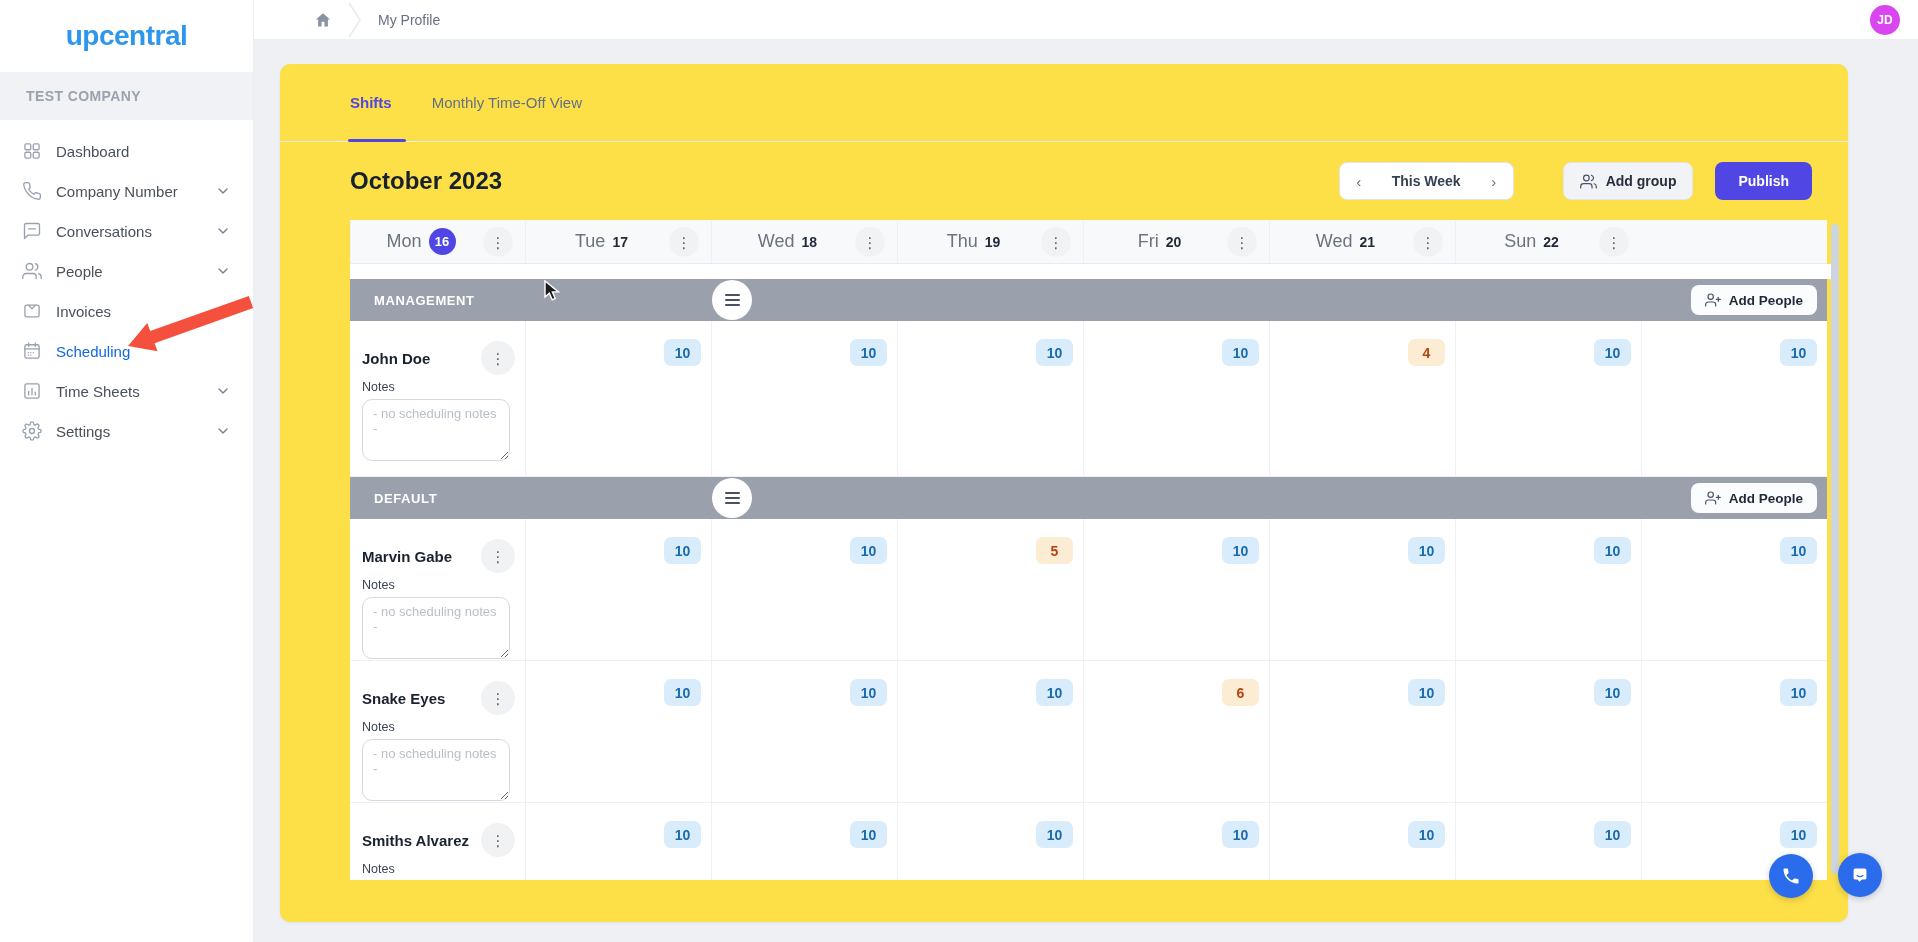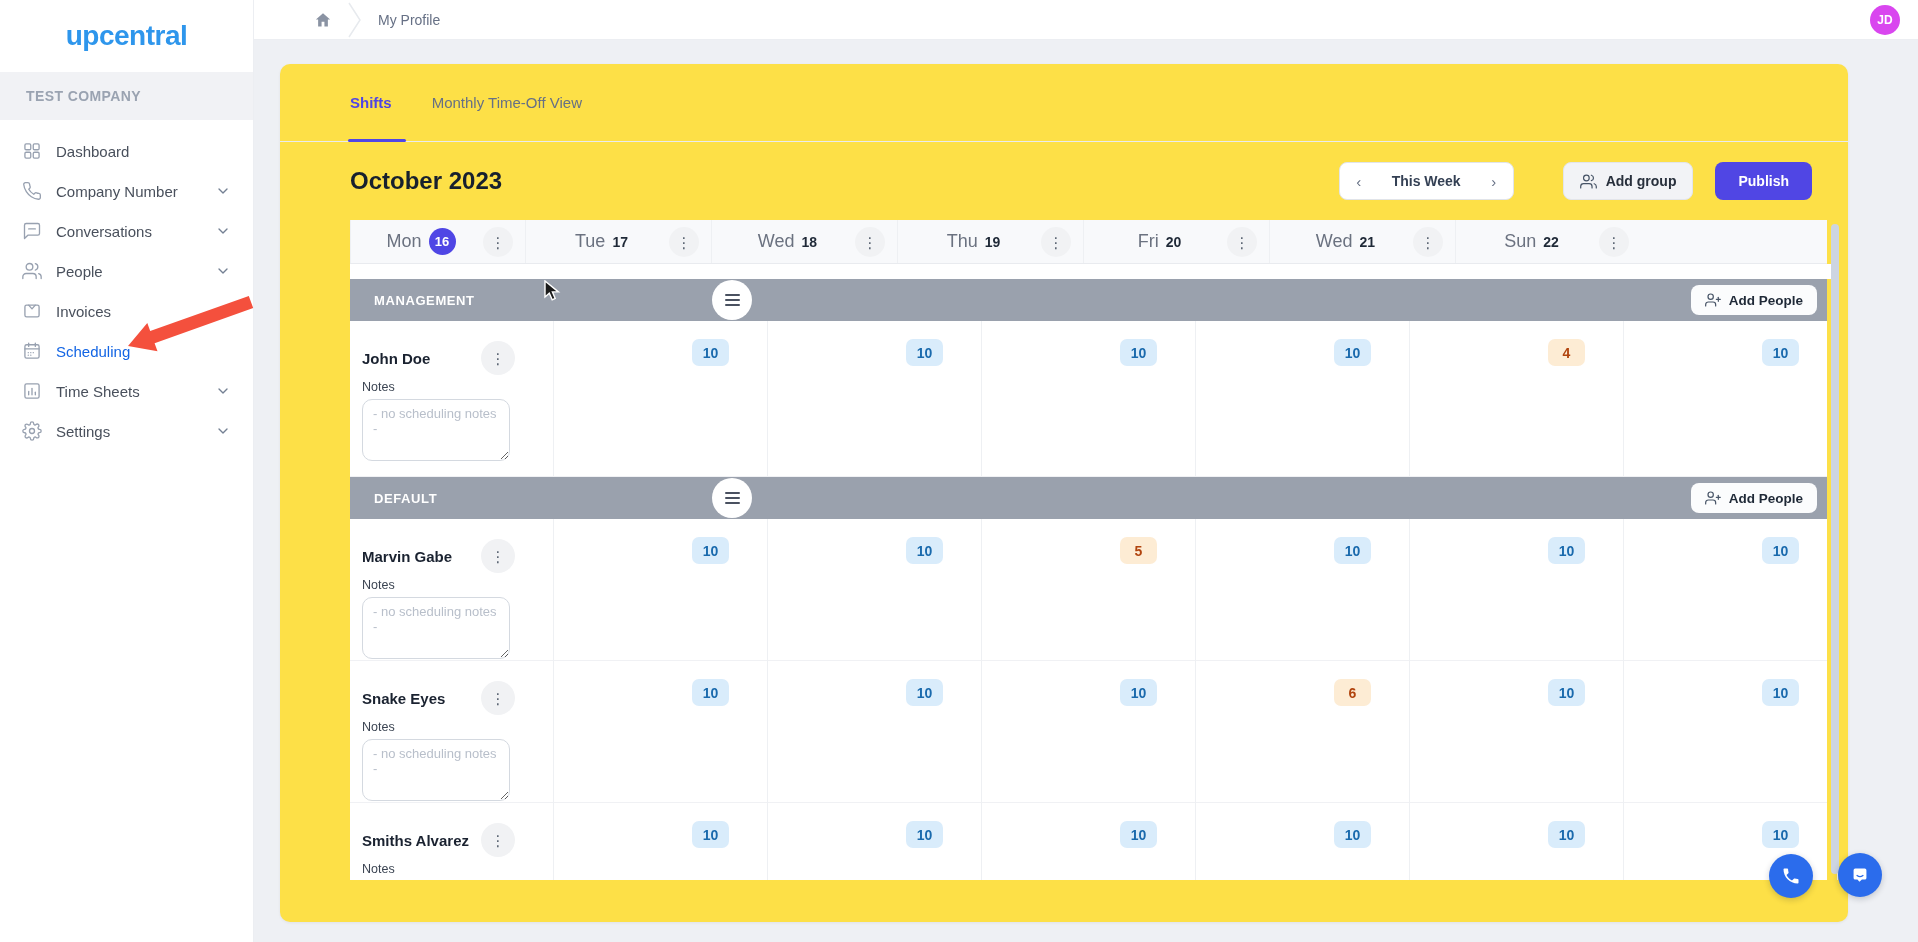--- a/index.html
+++ b/index.html
@@ -126,21 +126,21 @@
   }
   .drag-btn i { display:block; width:15px; height:2px; background:#4a5160; border-radius:1px; }
   .btn-addpeople {
     position:absolute; right:10px; top:6px; height:30px; border-radius:8px;
     background:#fbfcfd; border:none; display:flex; align-items:center; gap:8px;
     padding:0 14px; font-size:13.5px; font-weight:600; color:#1f2937; cursor:pointer;
     font-family:inherit;
   }
   .btn-addpeople .icon { display:flex; color:#475467; }
   
-  .emp-row { border-bottom:1px solid #f0f1f4; background:#fff;gap:28px; }
+  .emp-row { border-bottom:1px solid #f0f1f4; background:#fff; }
   .row-john   { height:156px; }
   .row-marvin { height:142px; }
   .row-snake  { height:142px; }
   .row-smiths { height:150px; }
   .name-cell { padding:20px 10px 0 12px; }
   .name-line { display:flex; align-items:center; justify-content:space-between; }
   .emp-name { font-size:15px; font-weight:700; color:#1a2230; }
   .row-kebab { width:34px; height:34px; }
   .notes-label { margin-top:5px; font-size:12.5px; color:#3b4452; }
   .notes-area {

